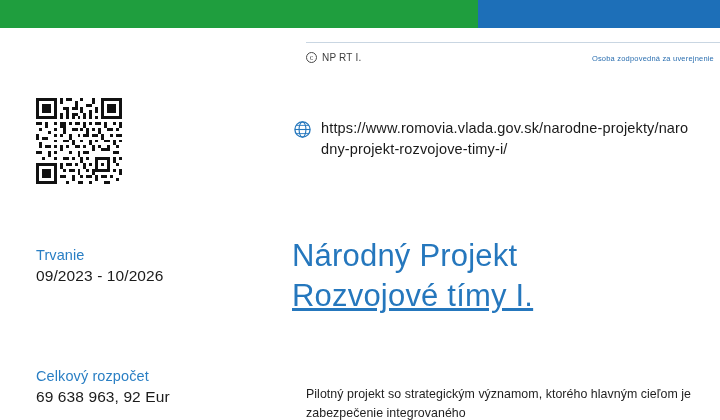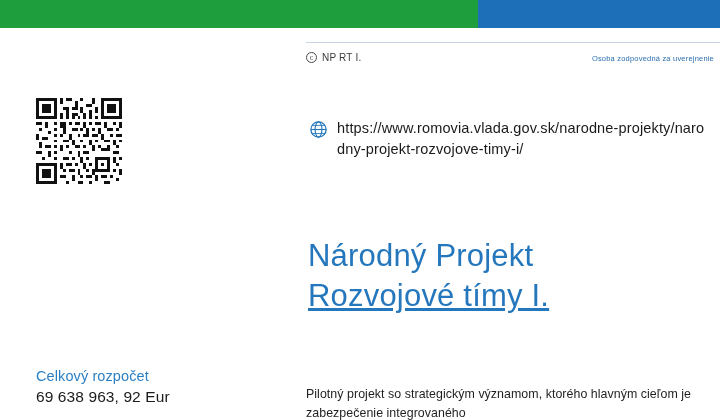--- a/index.html
+++ b/index.html
@@ -80,21 +80,21 @@
     top: 54px;
     font-size: 7.5px;
     color: #2b6fb0;
     letter-spacing: 0.2px;
     text-align: right;
   }
 
   
   .url-block {
     position: absolute;
-    left: 310px;
+    left: 294px;
     top: 118px;
     width: 400px;
     display: flex;
     gap: 10px;
     align-items: flex-start;
   }
   .globe {
     flex: 0 0 auto;
     margin-top: 3px;
   }
@@ -102,21 +102,21 @@
     font-size: 14.5px;
     line-height: 1.45;
     color: #1a1a1a;
     letter-spacing: 0.15px;
     word-break: break-all;
   }
 
   
   .title {
     position: absolute;
-    left: 308px;
+    left: 292px;
     top: 236px;
     width: 400px;
     font-size: 31px;
     line-height: 1.28;
     color: #2577bd;
     font-weight: 400;
     letter-spacing: 0.2px;
   }
   .title .line2 { display: block; text-decoration: underline; }
 
@@ -344,19 +344,23 @@
         <rect x="25" y="26" width="1" height="1"></rect>
           <rect x="27" y="27" width="1" height="1"></rect>
         <rect x="10" y="28" width="1" height="1"></rect>
           <rect x="14" y="28" width="2" height="1"></rect>
         <rect x="18" y="28" width="1" height="1"></rect>
           <rect x="23" y="28" width="2" height="1"></rect>
       </g>
     </svg>
   </div>
 
+  <div class="field" id="field-duration">
+    <div class="field-label">Trvanie</div>
+    <div class="field-value">09/2023 - 10/2026</div>
+  </div>
 
   <div class="field" id="field-budget">
     <div class="field-label">Celkový rozpočet</div>
     <div class="field-value">69 638 963, 92 Eur</div>
   </div>
 
 </div>
 
 </body></html>

